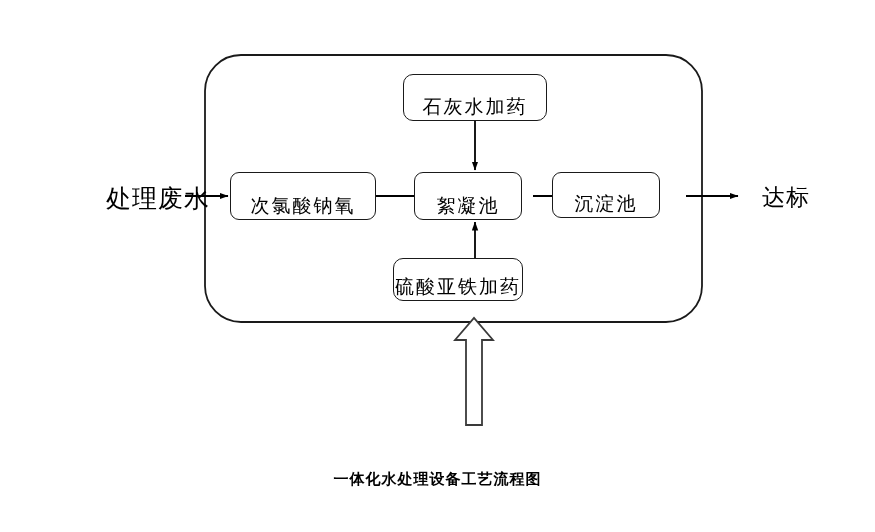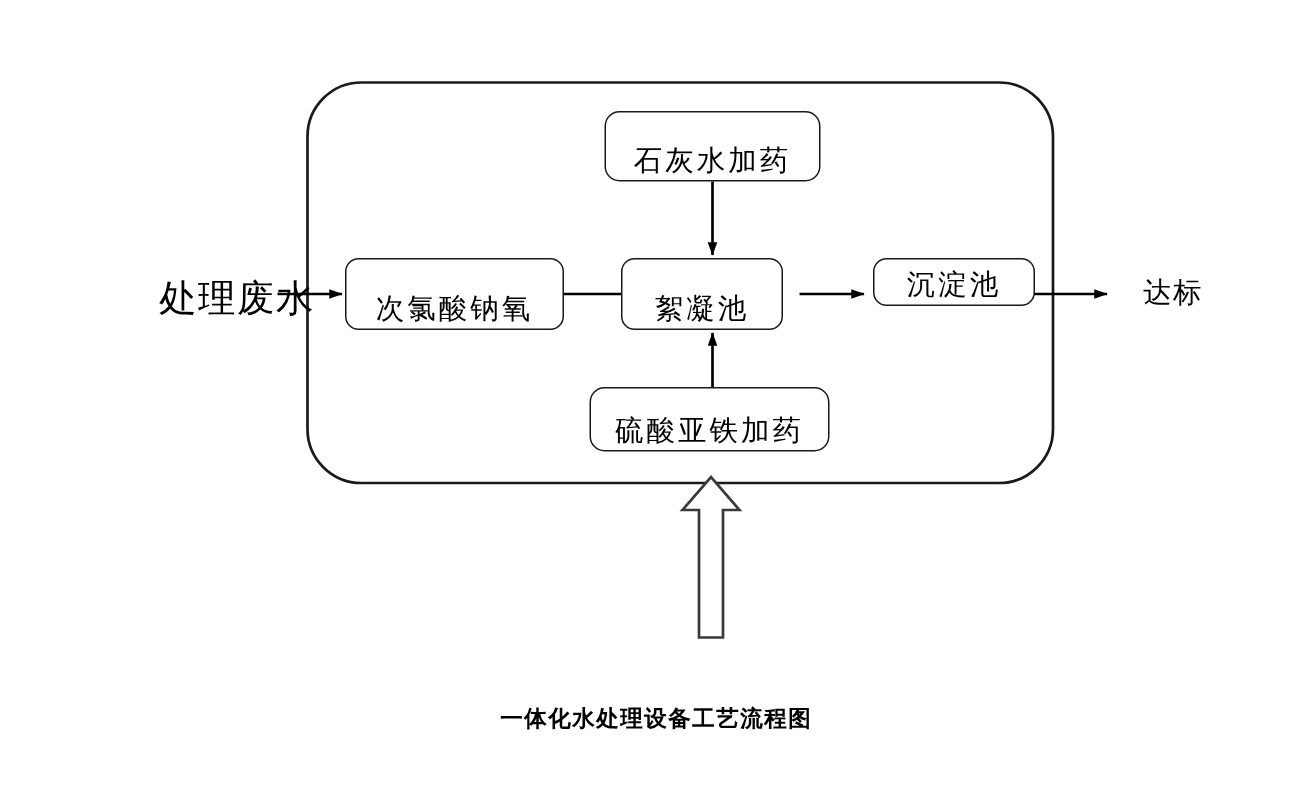--- a/index.html
+++ b/index.html
@@ -40,30 +40,30 @@
     font-size: 19px;
     letter-spacing: 2px;
     z-index: 3;
   }
   .node.rounded-sm { border-radius: 9px; }
   .node.rounded-md { border-radius: 10px; }
 
   #node-lime        { left: 403px; top: 74px;  width: 144px; height: 47px; }
   #node-naclo       { left: 230px; top: 172px; width: 146px; height: 48px; }
   #node-floc        { left: 414px; top: 172px; width: 108px; height: 48px; }
-  #node-sed         { left: 582px; top: 172px; width: 108px; height: 32px; }
-  #node-feso4       { left: 393px; top: 258px; width: 160px; height: 43px; }
+  #node-sed         { left: 552px; top: 172px; width: 108px; height: 46px; }
+  #node-feso4       { left: 393px; top: 258px; width: 130px; height: 43px; }
 
   #label-influent {
     left: 106px; top: 186px;
     font-size: 25px; letter-spacing: 1px;
   }
   #label-effluent {
     left: 762px; top: 186px;
-    font-size: 19px; letter-spacing: 1px;
+    font-size: 23px; letter-spacing: 1px;
   }
   #caption {
     left: 0; right: 0; top: 472px;
     text-align: center;
     font-size: 15px;
     font-weight: bold;
     letter-spacing: 1px;
   }
 </style>
 </head>

